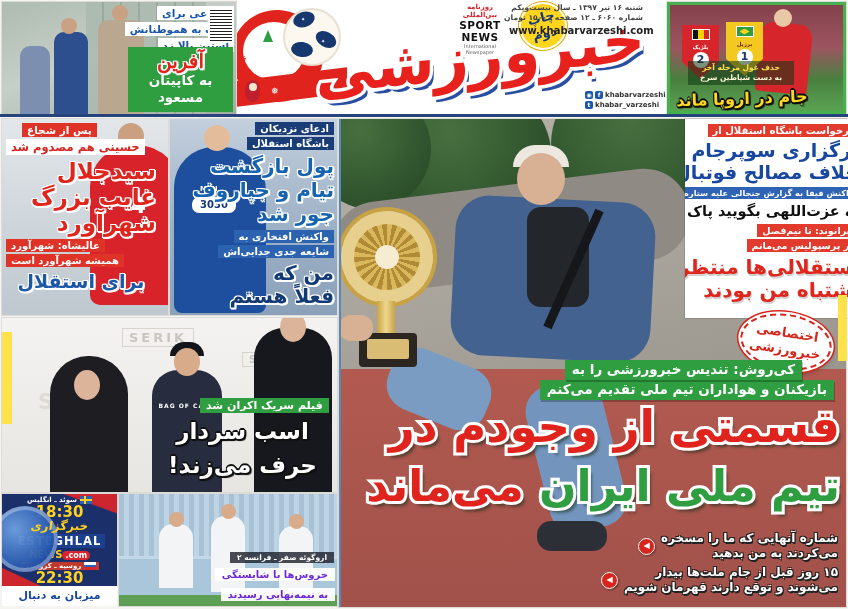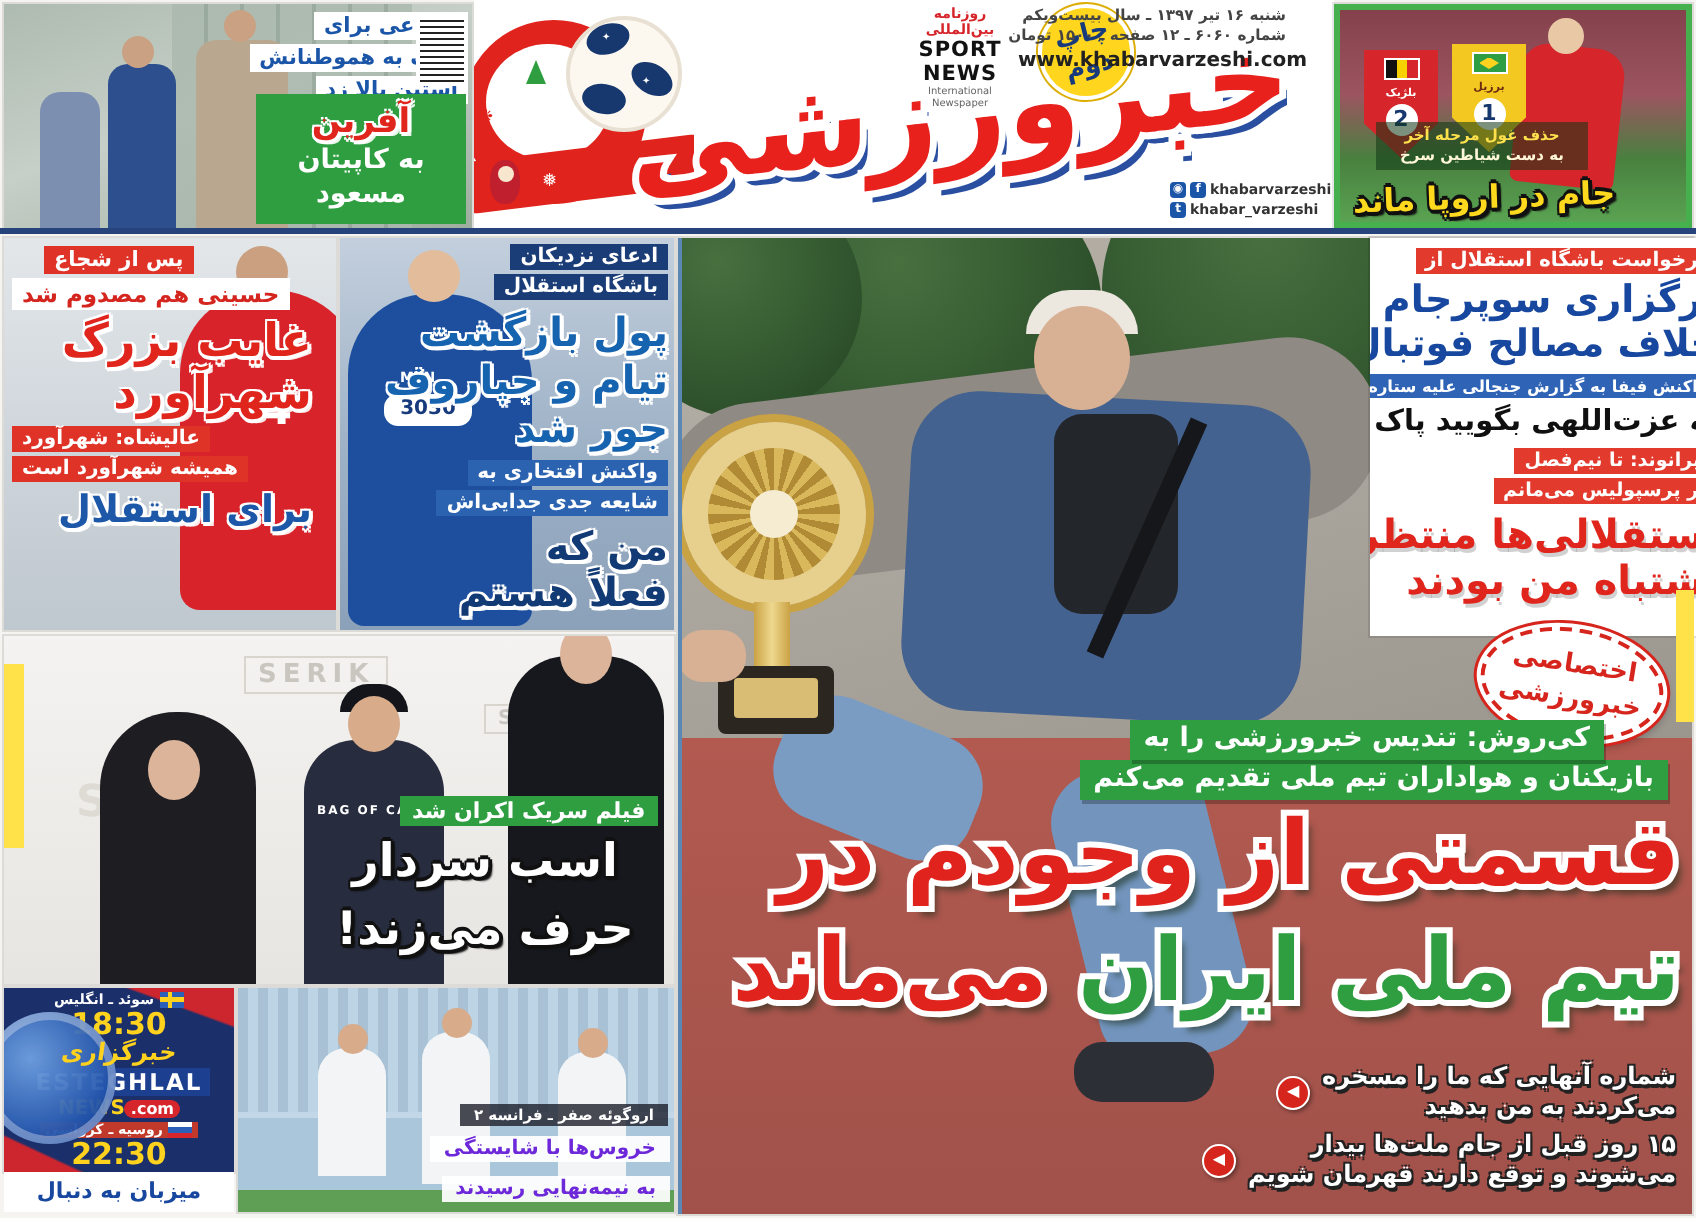--- a/index.html
+++ b/index.html
@@ -22,21 +22,21 @@
   .tl-lockers { position:absolute; left:84px; top:0; width:120px; height:112px;
                 background:repeating-linear-gradient(90deg,#aab8ad 0 16px,#93a396 16px 18px); opacity:.8; }
   .fig { position:absolute; border-radius:10px 10px 0 0; }
   .tl-f1 { left:18px; top:44px; width:30px; height:68px; background:#7d8fb0; }
   .tl-f2 { left:52px; top:30px; width:34px; height:82px; background:#2d4f8e; }
   .tl-f3 { left:96px; top:18px; width:46px; height:94px; background:#b9a88f; }
   .fig-head { position:absolute; width:16px; height:16px; border-radius:50%; background:#caa183; }
   .tl-kicker { position:absolute; right:2px; top:4px; text-align:right; }
   .tl-kicker .strip { margin:0 0 2px auto; background:#fff; color:#1b55a8; font-size:10.5px; }
   .tl-green { position:absolute; left:126px; top:45px; width:105px; height:65px; background:#2f9e41; text-align:center; padding-top:3px; }
-  .tl-afarin { font-size:17px; font-weight:900; color:#e0251c; line-height:22px; }
+  .tl-afarin { font-size:20px; font-weight:900; color:#e0251c; line-height:22px;font-family:Liberation Serif, serif; }
   .tl-capt { font-size:13.5px; font-weight:900; color:#fff; line-height:17px; }
   .tl-barcode { position:absolute; left:206px; top:4px; width:26px; height:37px; background:
       repeating-linear-gradient(0deg,#222 0 1px,#fff 1px 3px); border:2px solid #fff; }
 
   
   #masthead { left:237px; top:0; width:430px; height:114px; background:#fff; box-shadow:none; }
   #wc-art { position:absolute; left:0; top:2px; width:110px; height:110px; overflow:hidden; }
   .wc-swirl { position:absolute; left:-6px; top:8px; width:92px; height:92px; border-radius:50%; background:#e0231c; }
   .wc-cut { position:absolute; left:6px; top:20px; width:62px; height:58px; border-radius:50%; background:#fff; }
   .wc-ribbon { position:absolute; left:-8px; top:72px; width:126px; height:26px; background:#e0231c; transform:rotate(-7deg); border-radius:8px; }
@@ -89,21 +89,21 @@
 
   
   #col-jalal { left:2px; top:119px; width:166px; height:196px; background:linear-gradient(180deg,#e3e7ea 0%,#ccd3d9 60%,#bfc8cf 100%); }
   .cj-player { position:absolute; right:-14px; top:26px; width:92px; height:160px; background:#d8232a; border-radius:42px 46px 10px 10px; }
   .cj-head { position:absolute; right:24px; top:4px; width:26px; height:26px; border-radius:50%; background:#caa080; }
   .cj-num { position:absolute; right:22px; top:74px; font-size:22px; font-weight:900; color:#fff; }
   .cj-text { position:absolute; left:4px; top:4px; width:150px; }
   .cj-text .strip.red { background:#e03328; color:#fff; font-size:10.5px; }
   .cj-text .strip.white { background:#fff; color:#d5251f; font-size:11.5px; }
   .cj-h { font-size:23px; font-weight:900; color:#e0251c; line-height:26px; white-space:nowrap; }
-  .cj-q { font-size:19px; font-weight:900; color:#1c57a8; line-height:22px; white-space:nowrap; }
+  .cj-q { font-size:19px; font-weight:900; color:#1c57a8; line-height:22px; white-space:nowrap;text-align:center; }
 
   
   #col-est { left:170px; top:119px; width:167px; height:196px; background:linear-gradient(180deg,#c3cfdd 0%,#9db1c6 55%,#8ba1b9 100%); }
   .ce-player { position:absolute; left:4px; top:28px; width:92px; height:166px; background:#1d4f9e; border-radius:40px 44px 8px 8px; }
   .ce-head { position:absolute; left:34px; top:6px; width:26px; height:26px; border-radius:50%; background:#e3bd9b; }
   .ce-mtn { position:absolute; left:30px; top:66px; font-size:7px; font-weight:900; color:#fff; }
   .ce-3030 { position:absolute; left:22px; top:78px; width:44px; height:16px; background:#fff; border-radius:7px; text-align:center; font-size:10px; font-weight:900; color:#173a7d; line-height:16px; }
   .ce-text { position:absolute; right:3px; top:3px; width:160px; text-align:right; }
   .ce-text .strip { margin:0 0 2px auto; }
   .ce-text .strip.navy { background:#1a3d77; color:#fff; font-size:10px; }
@@ -308,20 +308,21 @@
 
   <div id="blue-rule"></div>
 
   <section class="blk" id="col-jalal">
     <div class="cj-player"></div>
     <div class="cj-head"></div>
     <div class="cj-num">4</div>
     <div class="cj-text rtl">
       <span class="strip red" style="margin:0 auto 2px 16px;">پس از شجاع</span>
       <span class="strip white" style="margin:0 auto 3px 0;">حسینی هم مصدوم شد</span>
+      <div class="cj-h halo-w">سیدجلال</div>
       <div class="cj-h halo-w">غایب بزرگ</div>
       <div class="cj-h halo-w" style="margin-bottom:3px;">شهرآورد</div>
       <span class="strip red" style="margin:0 auto 2px 0;font-size:10px;">عالیشاه: شهرآورد</span>
       <span class="strip red" style="margin:0 auto 3px 0;font-size:10px;">همیشه شهرآورد است</span>
       <div class="cj-q halo-w">برای استقلال</div>
     </div>
   </section>
 
   <section class="blk" id="col-est">
     <div class="ce-player"></div>

